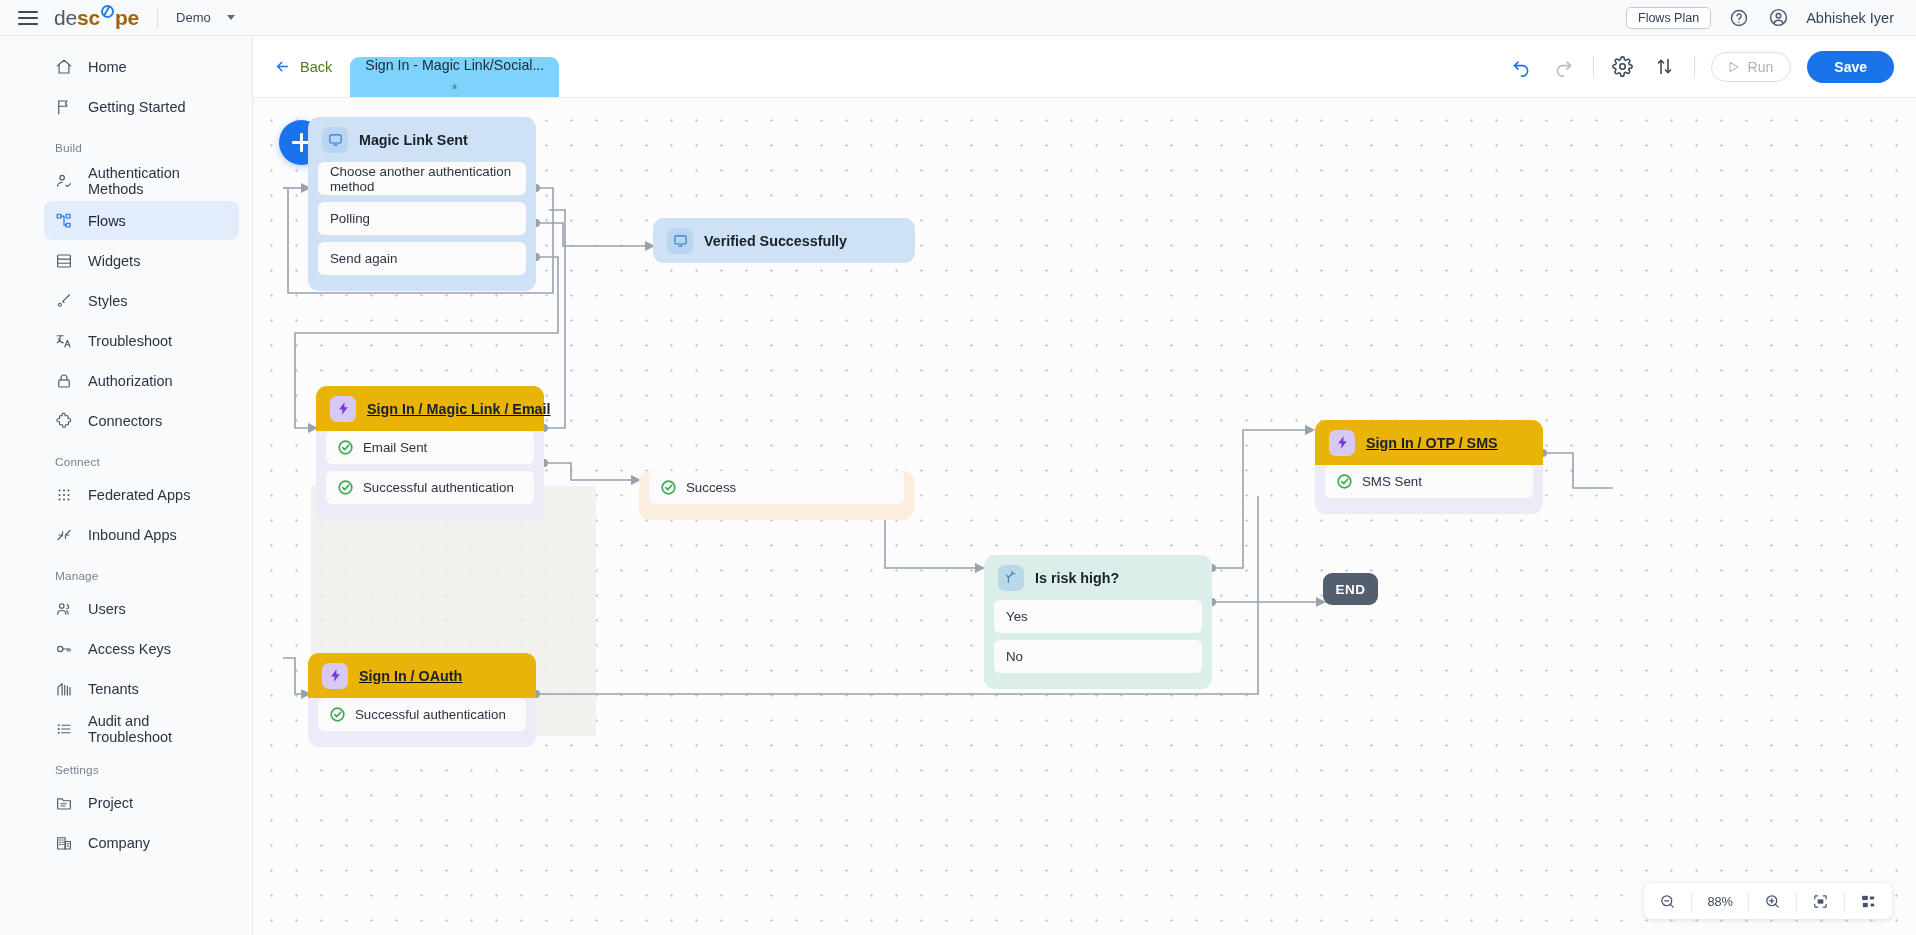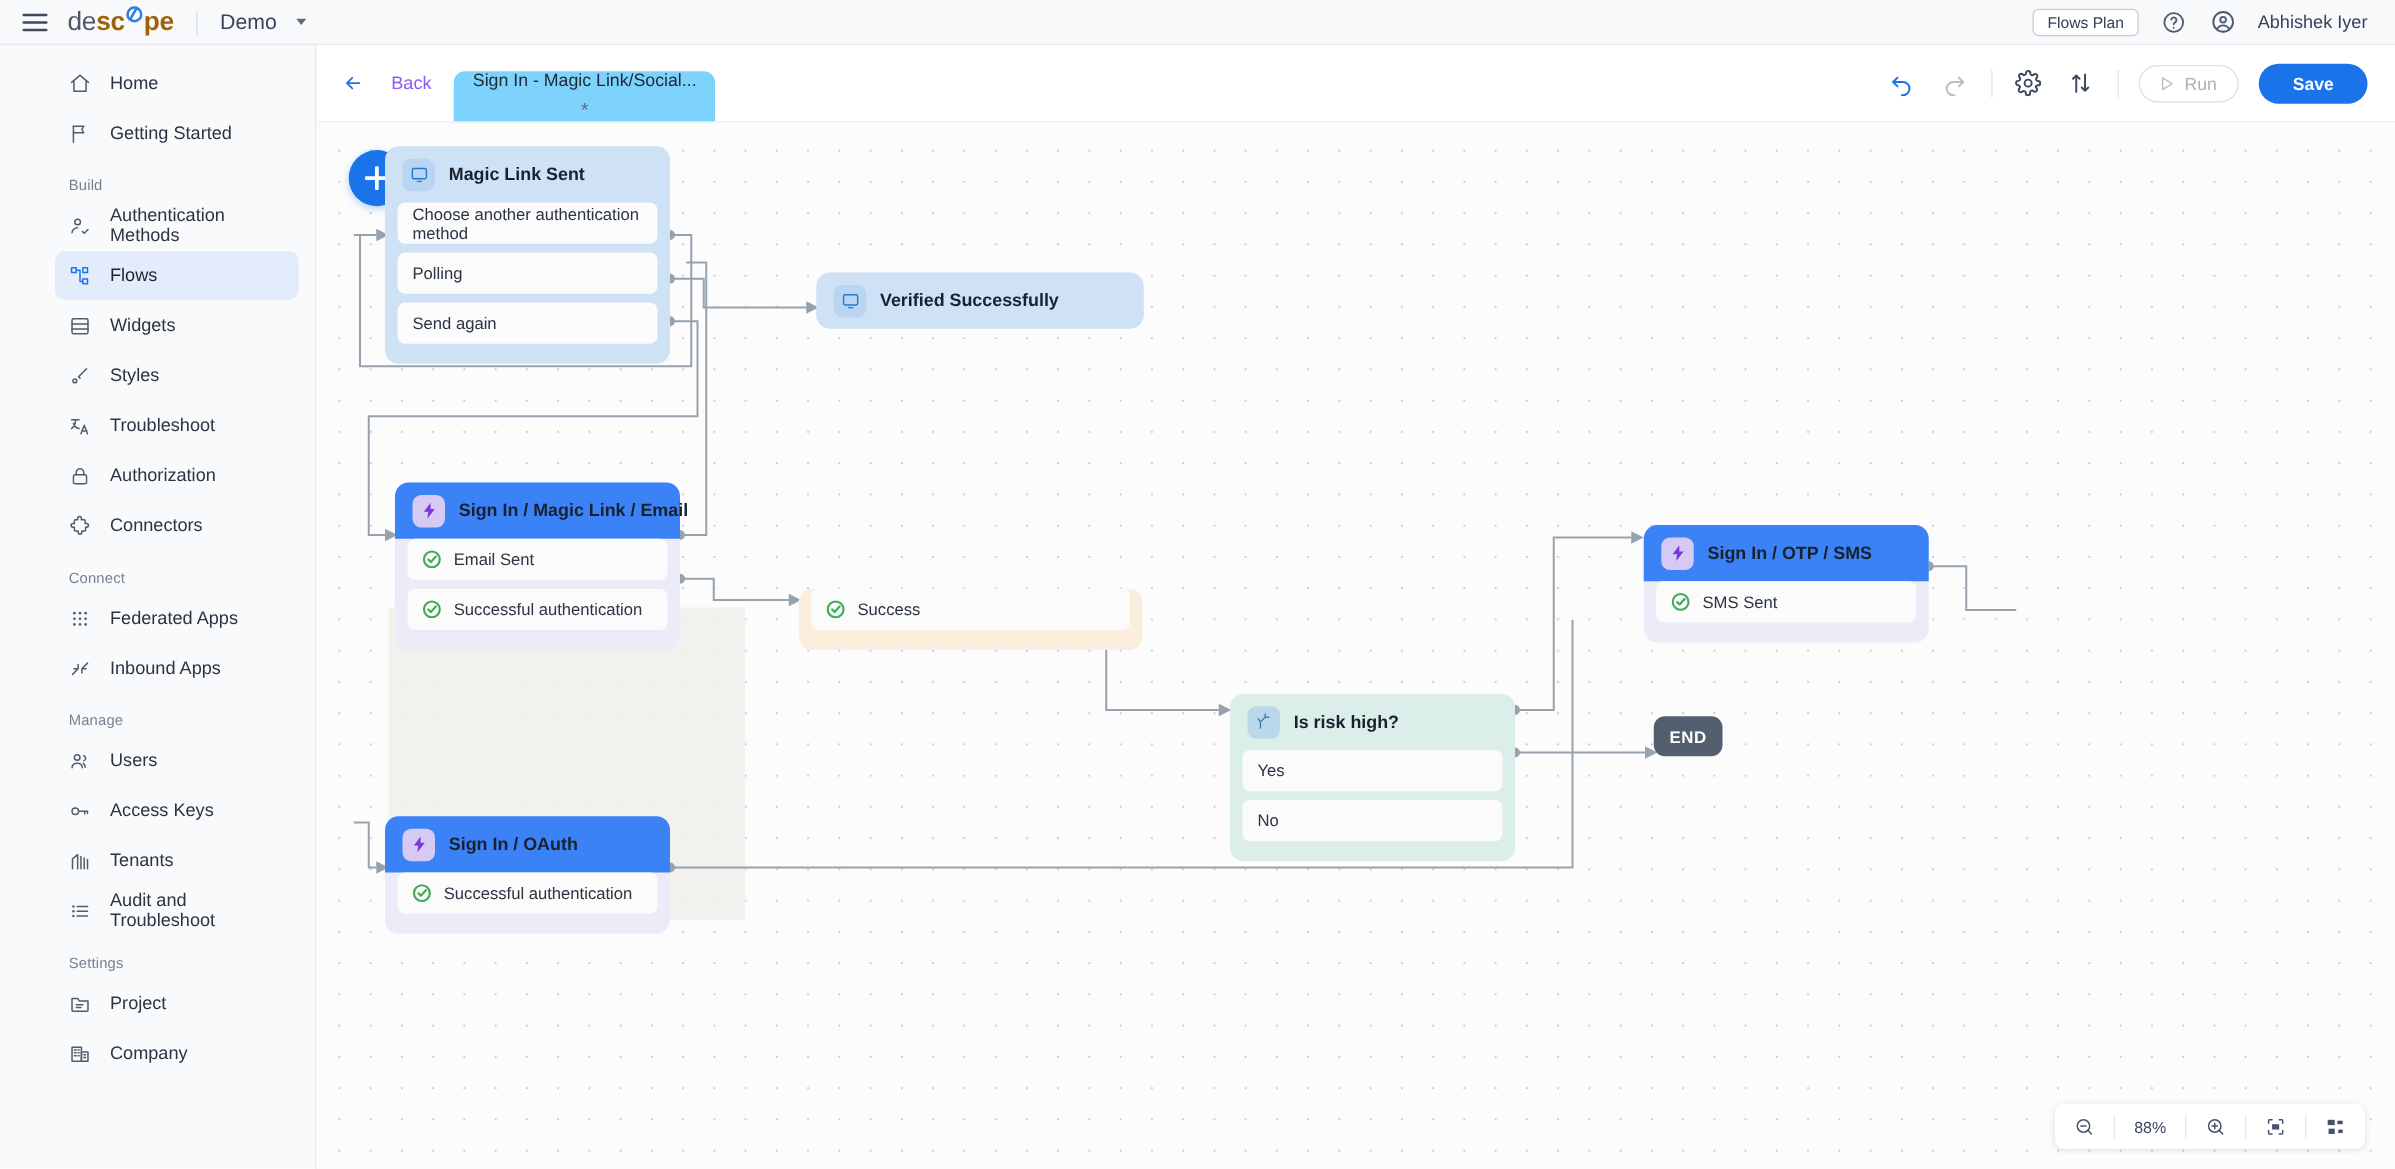--- a/index.html
+++ b/index.html
@@ -20,21 +20,21 @@
     display: flex; flex-direction: column; justify-content: space-between; cursor: pointer; }
   .hamburger span { display:block; height: 2px; background: #3c4a5a; border-radius: 1px; }
   .brand { font-size: 21px; color: #1f2a37; letter-spacing: -.2px; display: flex; align-items: flex-start; }
   .brand .b-light { font-weight: 300; color: #4a5866; }
   .brand .b-bold { font-weight: 700; color: #a16207; }
   .brand .b-o { display:inline-block; width: 13px; height: 13px; border: 2px solid #2b7fe0;
     border-radius: 50%; margin: 0 1px; position: relative; top: -1px; }
   .brand .b-o::after { content:""; position:absolute; left: 3px; top: -2px; width: 2px; height: 11px;
     background: #2b7fe0; transform: rotate(30deg); }
   .topdiv { width: 1px; height: 20px; background: #d8dee6; margin: 0 18px; }
-  .demo { font-size: 17px; color: #39465a; display: flex; align-items: center; gap: 16px; cursor: pointer; text-align: right; }
+  .demo { font-size: 13px; color: #39465a; display: flex; align-items: center; gap: 16px; cursor: pointer; text-align: right; }
   .caret { width: 0; height: 0; border-left: 4.5px solid transparent; border-right: 4.5px solid transparent;
     border-top: 5px solid #5b6personally; }
   .caret { border-top: 5px solid #5b6b7d; }
   .top-right { margin-left: auto; display: flex; align-items: center; gap: 17px; margin-right: 22px; }
   .plan-pill { border: 1px solid #c3ccd8; border-radius: 5px; padding: 3px 11px;
     font-size: 12.5px; color: #31415a; background: #fff; cursor: pointer; }
   .ico-btn { width: 22px; height: 22px; cursor: pointer; display:flex; align-items:center; justify-content:center; }
   .username { font-size: 14.5px; color: #33445c; cursor: pointer; }
 
   
@@ -49,21 +49,21 @@
   .nicon { width: 20px; height: 20px; flex: 0 0 20px; display:flex; align-items:center; justify-content:center; }
   .nicon svg { width: 18px; height: 18px; stroke: #4f5d6e; fill: none; stroke-width: 1.6;
     stroke-linecap: round; stroke-linejoin: round; }
   .nav-group { font-size: 11.8px; color: #76838f; padding: 14px 0 5px 24px; letter-spacing: .15px; }
 
   
   .editor-top {
     position: absolute; top: 36px; left: 253px; width: 1663px; height: 62px;
     background: #ffffff; border-bottom: 1px solid #e9edf2; display: flex; align-items: center; z-index: 25;
   }
-  .back-btn { display: flex; align-items: center; gap: 22px; margin-left: 21px; color: #8b5cf6;
+  .back-btn { display: flex; align-items: center; gap: 9px; margin-left: 21px; color: #4d7c0f;
     font-size: 14.5px; cursor: pointer; }
   .flow-tab { margin-left: 18px; height: 40px; padding: 0 15px; display: flex; align-items: center; gap: 7px;
     background: #7dd3fc; border-radius: 9px 9px 0 0; font-size: 14.2px; color: #1e2836; cursor: pointer;
     align-self: flex-end; flex-direction: column; }
   .flow-tab .star { color: #5d6a78; font-size: 15px; }
   .tb-right { margin-left: auto; display: flex; align-items: center; gap: 16px; margin-right: 22px; }
   .tb-ico { width: 26px; height: 26px; display:flex; align-items:center; justify-content:center; cursor:pointer; }
   .tb-ico svg { stroke-width: 1.8; fill: none; stroke-linecap: round; stroke-linejoin: round; }
   .tb-sep { width: 1px; height: 22px; background: #dde3ea; }
   .run-btn { display:flex; align-items:center; gap: 8px; border: 1px solid #dbe1e8; border-radius: 18px;
@@ -102,21 +102,21 @@
   .node-row { margin: 0 10px 7px 10px; height: 33px; background: #fbfbfc; border-radius: 6px;
     display: flex; align-items: center; gap: 10px; padding: 0 12px; font-size: 13.3px; color: #2a3442;
     cursor: pointer; }
   .node-row .chk { width: 15px; height: 15px; flex: 0 0 15px; }
   .node-row .chk svg { width: 15px; height: 15px; fill: none; stroke: #3faa55; stroke-width: 1.7; }
 
   .n-screen  { background: #cee1f5; }
   .n-screen .node-badge { background: #b9d5f2; }
   .n-screen .node-badge svg { stroke: #1f7bd6; }
   .n-auth    { background: #ecebf8; }
-  .n-auth .node-hd { background: #3b82f6; border-radius: 11px 11px 0 0; }
+  .n-auth .node-hd { background: #eab308; border-radius: 11px 11px 0 0; text-decoration: underline; }
   .n-auth .node-badge { background: #d6c9f4; }
   .n-auth .node-badge svg { stroke: none; fill: #7b35e0; }
   .n-conn    { background: #fceede; }
   .n-conn .node-badge { background: #f8dcb8; }
   .n-conn .node-badge svg { stroke: #e08c35; }
   .n-cond    { background: #dceee9; }
   .n-cond .node-badge { background: #b9d9ea; }
   .n-cond .node-badge svg { stroke: #3a7fa8; }
   .n-end { background: #535f6e; border-radius: 9px; color: #fff; font-size: 13.5px; font-weight: 700;
     letter-spacing: .5px; display: flex; align-items: center; justify-content: center; }

